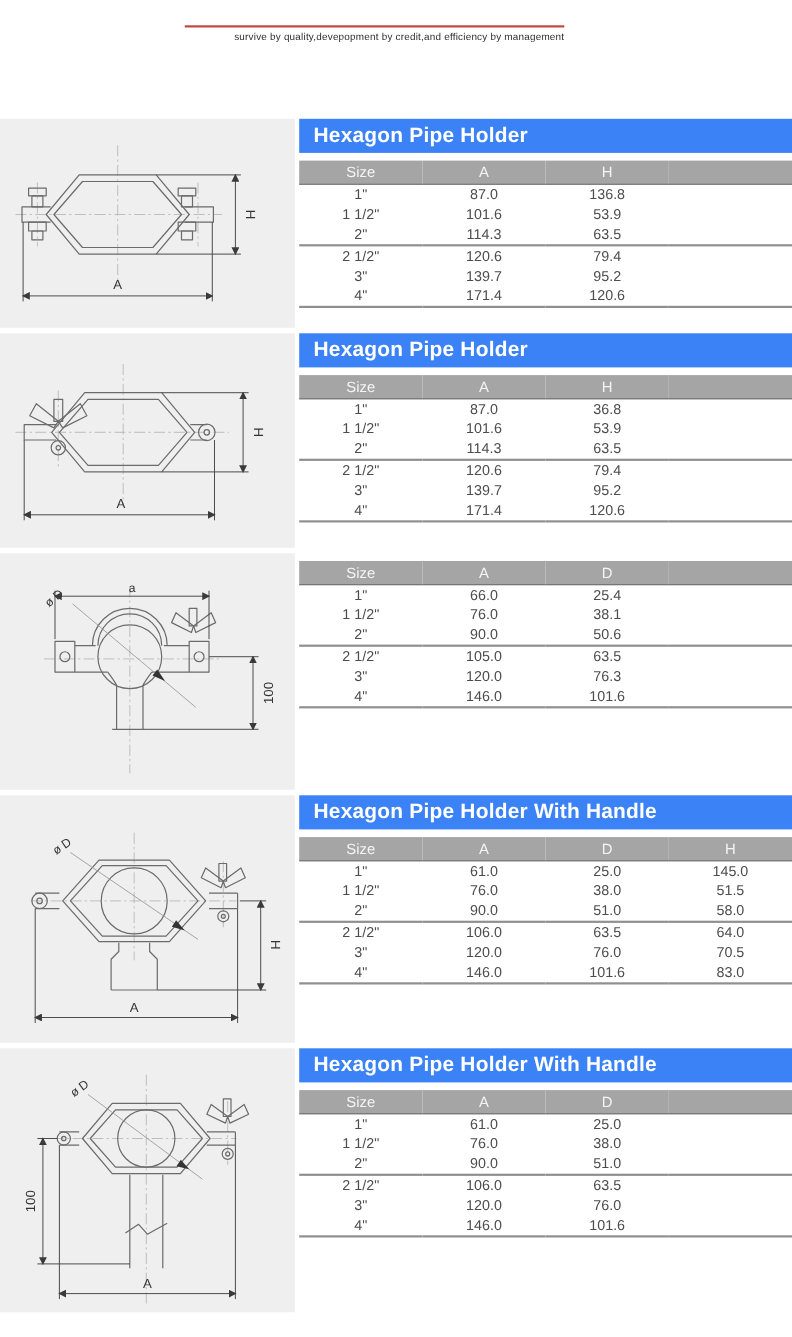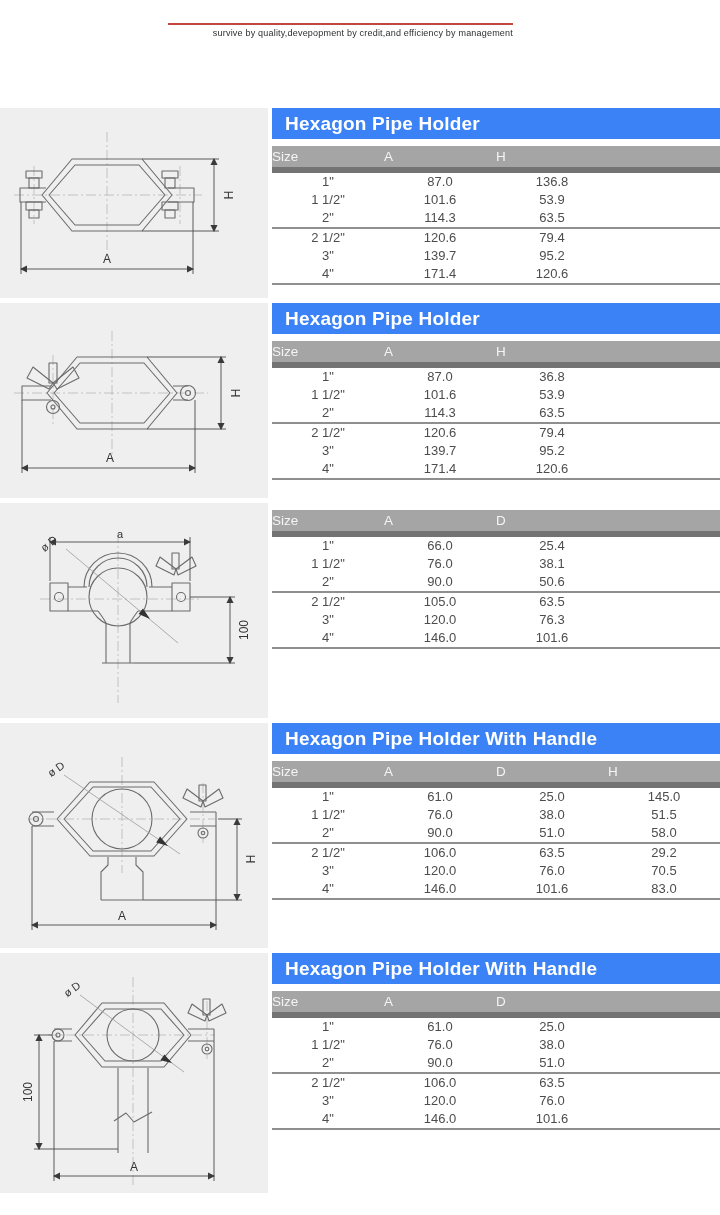--- a/index.html
+++ b/index.html
@@ -17,21 +17,21 @@
   .tagline{font-size:9px;color:#2e2e2e;text-align:right;margin-top:3px;letter-spacing:.2px}
 
   
   .section{display:flex;margin-bottom:5px}
   .panel{width:268px;background:#efefef;margin-right:4px;flex:none}
   .panel svg{display:block}
   .spec{flex:1;min-width:0}
   .spec-title{height:31px;line-height:31px;background:#3b82f6;color:#ffffff;font-size:19px;font-weight:bold;padding-left:13px;letter-spacing:.2px}
   table{width:100%;border-collapse:collapse;margin-top:7px;border-bottom:2px solid #8f8f8f;table-layout:fixed}
   col{width:25%}
-  th{background:#a5a5a5;color:#f4f4f4;font-weight:normal;font-size:13.5px;height:21px;border-bottom:6px solid #737373;padding:0;text-align:left}
+  th{background:#a5a5a5;color:#f4f4f4;font-weight:normal;font-size:13.5px;height:21px;border-bottom:1px solid #737373;padding:0;text-align:center}
   td{font-size:13px;color:#4d4d4d;text-align:center;height:18px;padding:0;line-height:18px}
   tbody tr:nth-child(4) td{border-top:2px solid #8f8f8f}
 
   
   .cl{stroke:#b7b7b7;stroke-width:.8;stroke-dasharray:10 3 2 3;fill:none}
   .ln{stroke:#6b6b6b;stroke-width:1.1;fill:none;stroke-linejoin:round}
   .dm{stroke:#4a4a4a;stroke-width:.9;fill:none}
   .dg{stroke:#9a9a9a;stroke-width:.8;fill:none}
   svg text{font-family:"Liberation Sans",sans-serif;font-size:12px;fill:#333}
   svg .small{font-size:11px}
@@ -376,21 +376,21 @@
           <tr>
             <td>2"</td>
             <td>90.0</td>
             <td>51.0</td>
             <td>58.0</td>
           </tr>
           <tr>
             <td>2 1/2"</td>
             <td>106.0</td>
             <td>63.5</td>
-            <td>29.2</td>
+            <td>64.0</td>
           </tr>
           <tr>
             <td>3"</td>
             <td>120.0</td>
             <td>76.0</td>
             <td>70.5</td>
           </tr>
           <tr>
             <td>4"</td>
             <td>146.0</td>

